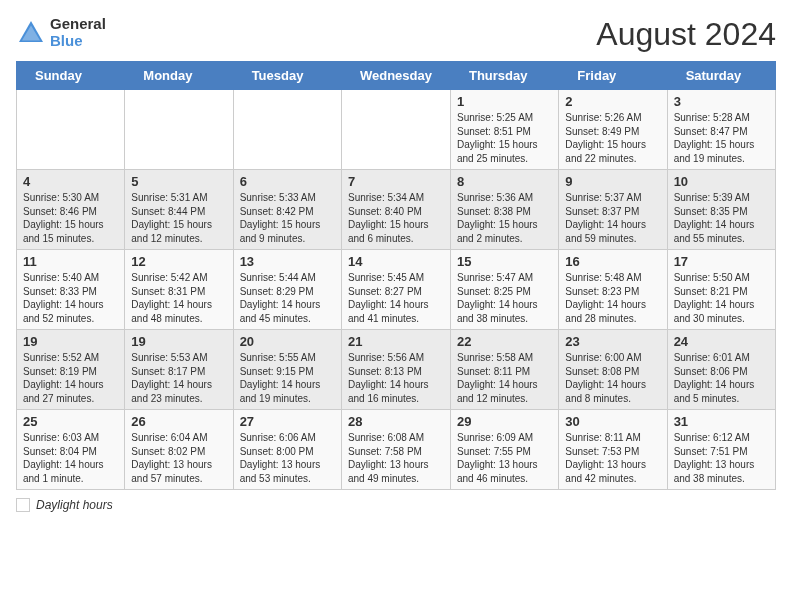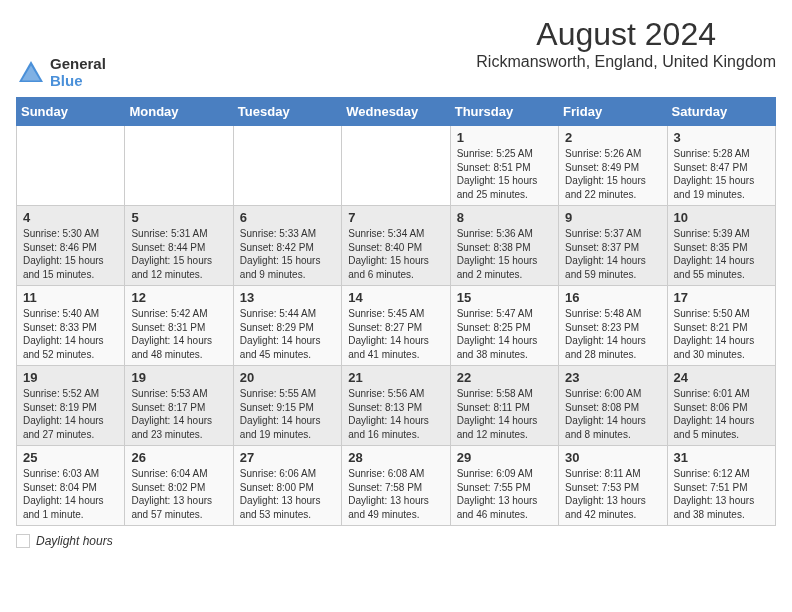--- a/index.html
+++ b/index.html
@@ -13,21 +13,20 @@
     .header-area {
       display: flex;
       justify-content: space-between;
       align-items: flex-start;
       margin-bottom: 8px;
     }
     .logo {
       display: flex;
       align-items: center;
       gap: 4px;
-      margin-top: 40px;
     }
     .logo-text {
       display: flex;
       flex-direction: column;
       line-height: 1.1;
     }
     .logo-general {
       font-size: 15px;
       font-weight: bold;
       color: #333;
@@ -55,21 +54,21 @@
     }
     .calendar-table {
       width: 100%;
       border-collapse: collapse;
       border: 1px solid #ccc;
     }
     .calendar-table th {
       background-color: #4a7fc1;
       color: #fff;
       text-align: left;
-      padding: 6px 4px;
+      padding: 6px 18px;
       font-size: 13px;
       border: 1px solid #4a7fc1;
     }
     .calendar-table td {
       vertical-align: top;
       padding: 4px 6px;
       border: 1px solid #ccc;
       font-size: 10.5px;
       color: #333;
       width: 14.28%;
@@ -124,21 +123,20 @@
       <polygon points="20,4 36,32 4,32" fill="#4a90d9"></polygon>
       <polygon points="20,10 32,30 8,30" fill="#fff" opacity="0.3"></polygon>
     </svg>
     <div class="logo-text">
       <span class="logo-general">General</span>
       <span class="logo-blue">Blue</span>
     </div>
   </div>
   <div class="title-area">
     <div class="month-title">August 2024</div>
-    <div class="location">Rickmansworth, England, United Kingdom</div>
   </div>
 </div>
 
 <table class="calendar-table">
   <thead>
     <tr>
     <th>Sunday</th>
         <th>Monday</th>
         <th>Tuesday</th>
         <th>Wednesday</th>

